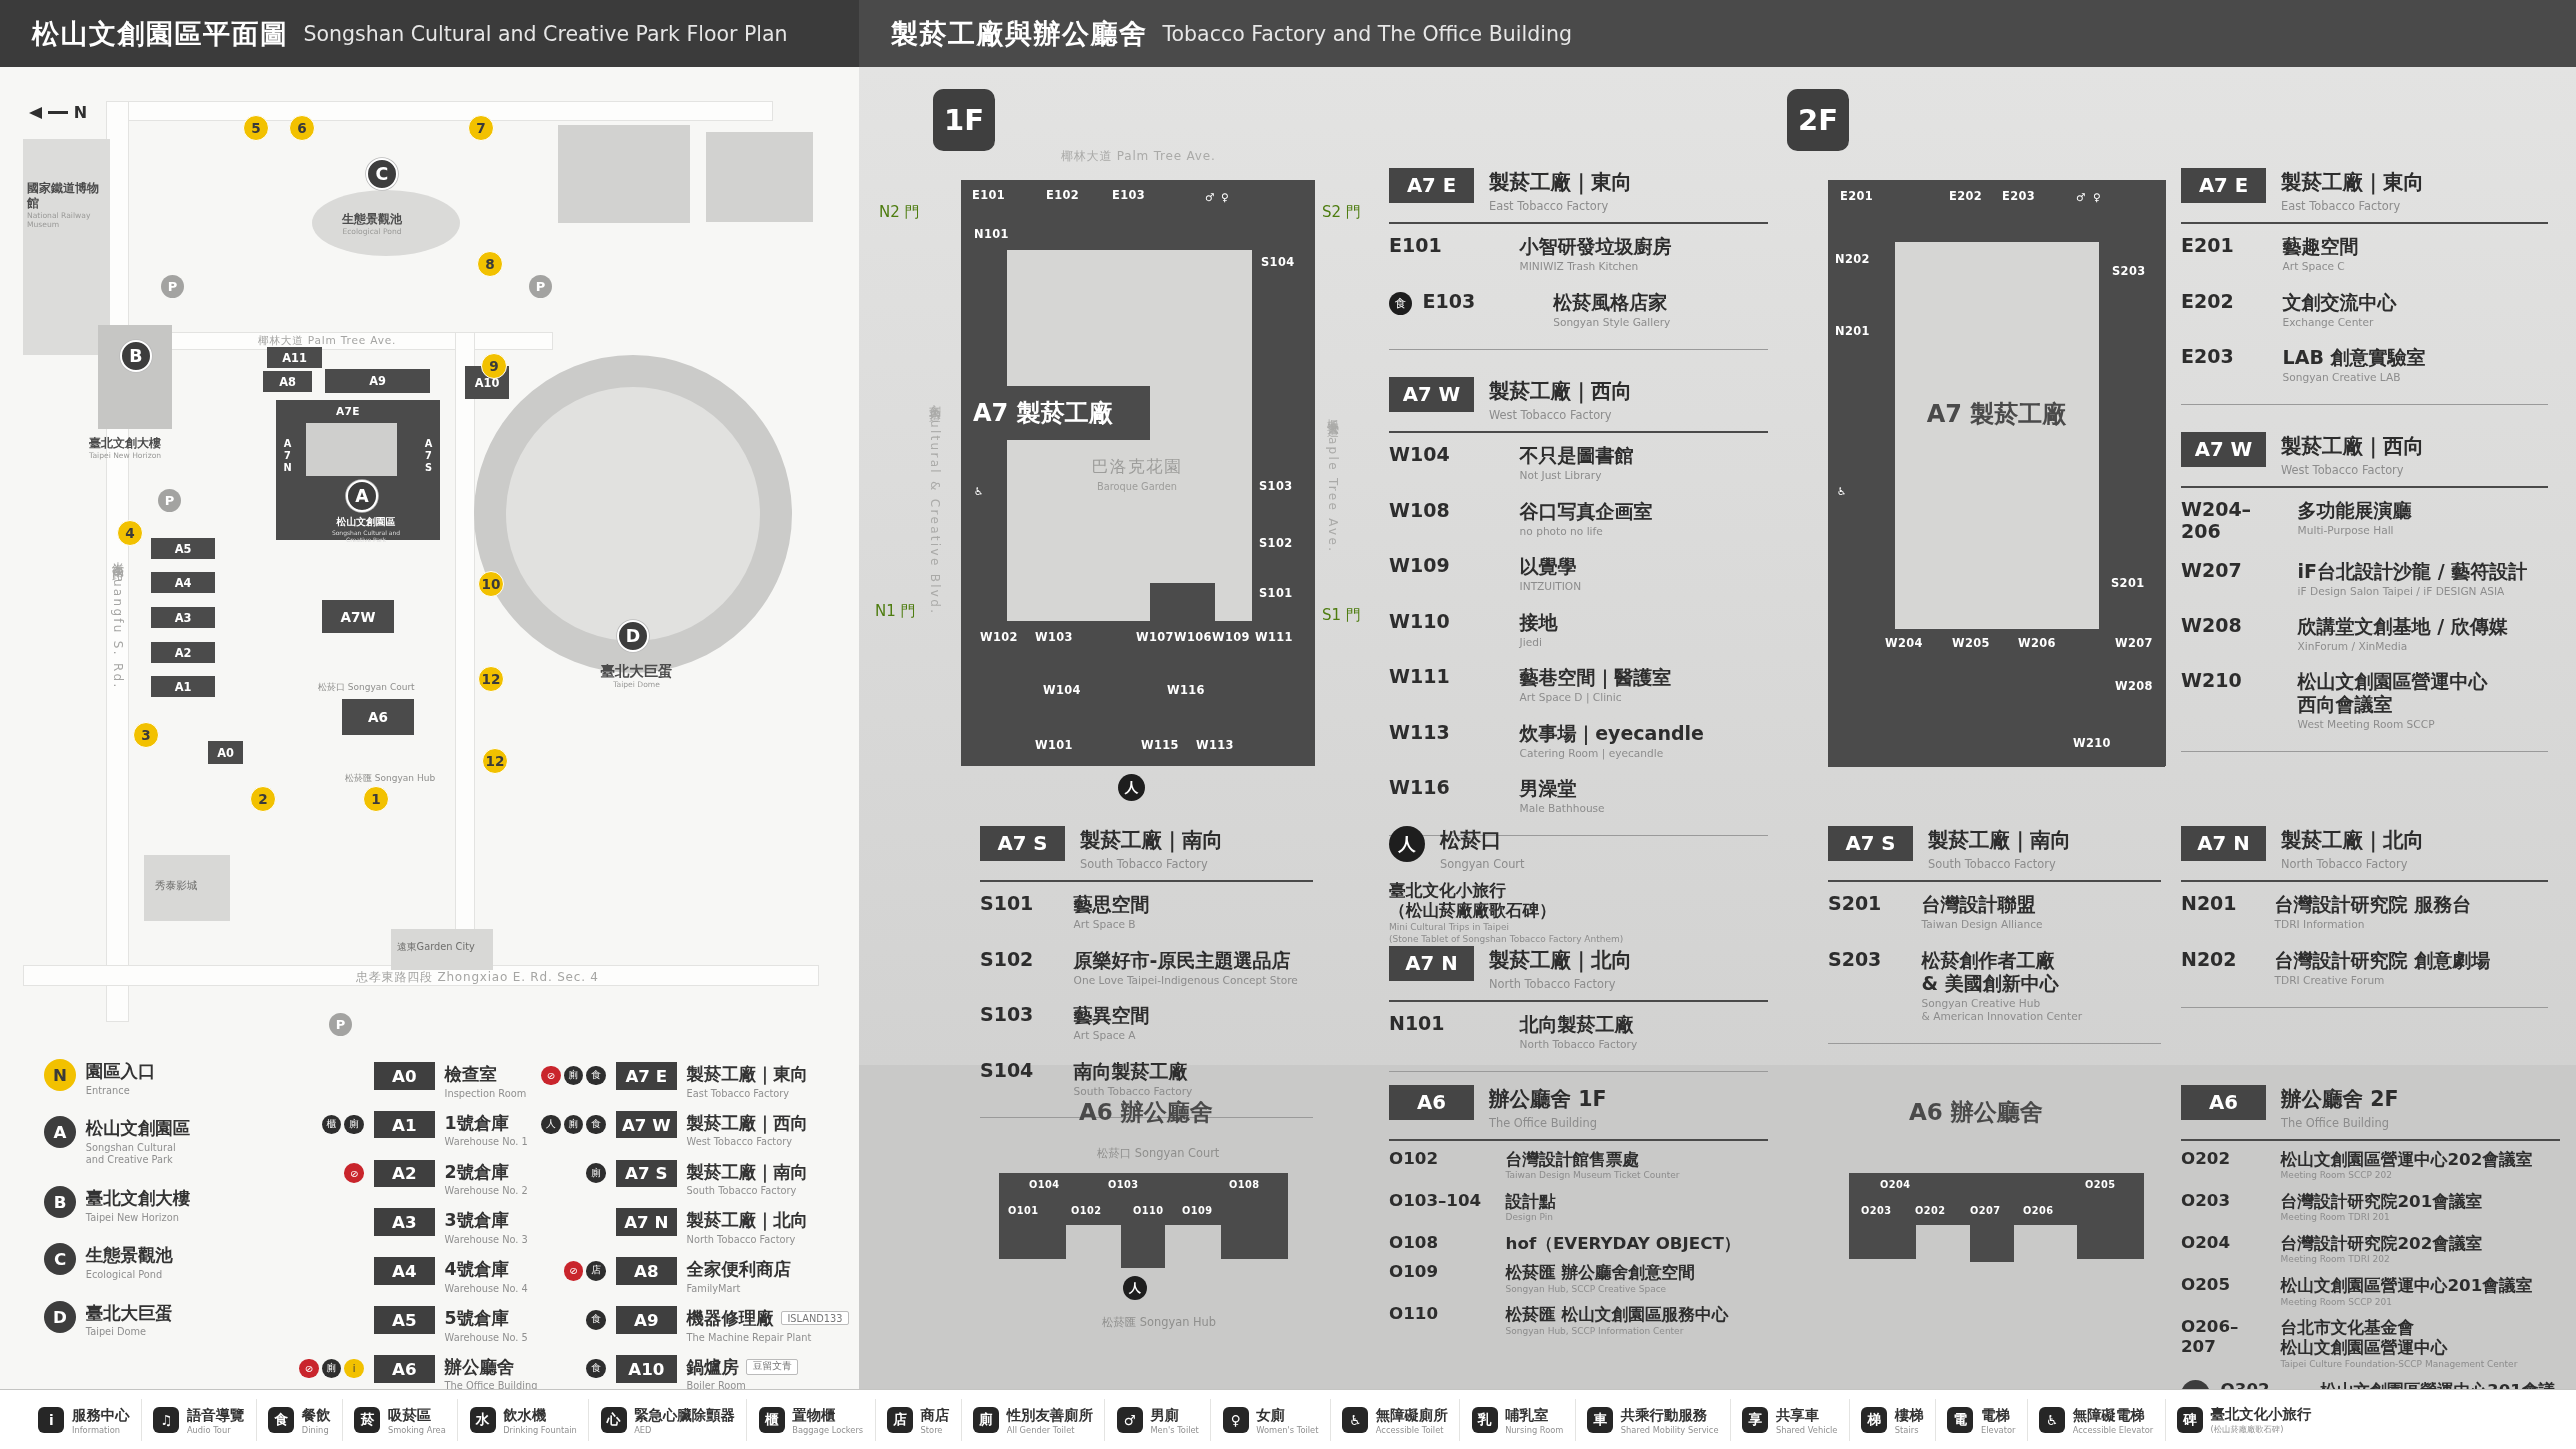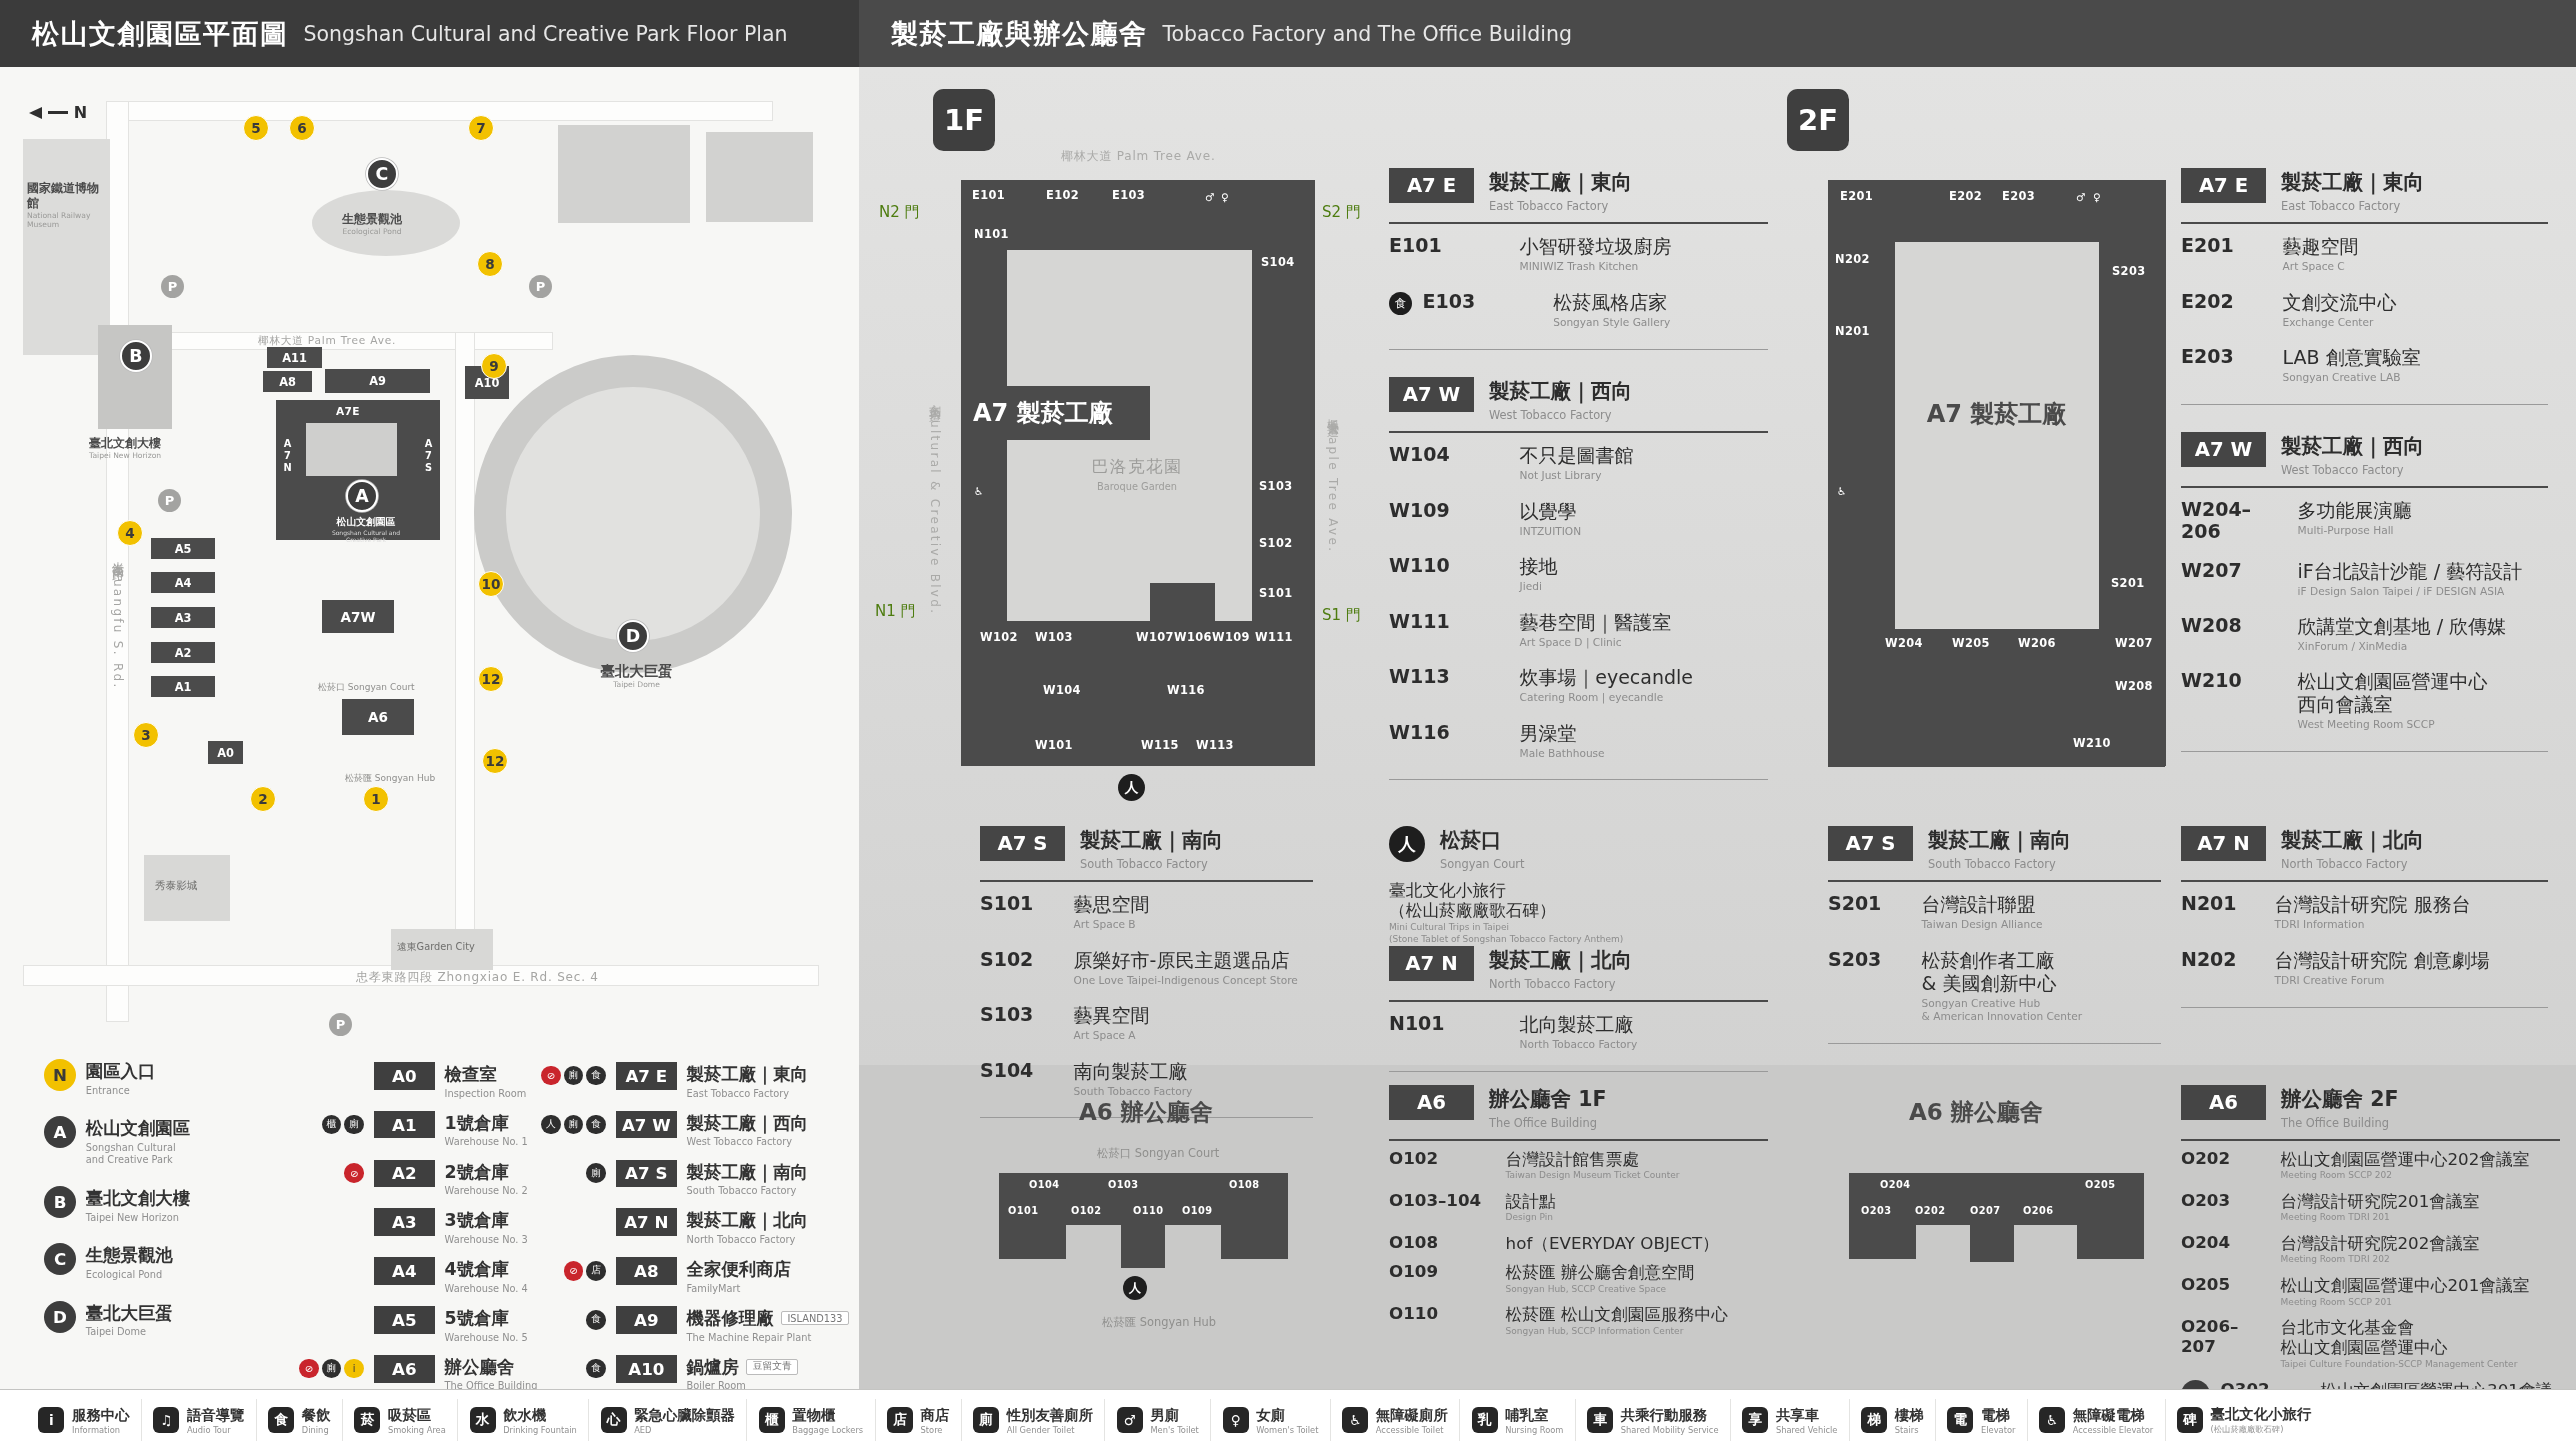--- a/index.html
+++ b/index.html
@@ -62,21 +62,21 @@
   .sec-en{font-size:11.4px;color:#8c8c8c;margin-top:3px}
   .court-ic{width:36px;height:36px;border-radius:50%;background:#1e1e1e;color:#fff;display:flex;align-items:center;justify-content:center;font-size:17.4px;font-weight:bold;flex:0 0 auto}
   .rooms{padding:3px 0 10.6px;border-bottom:1.5px solid #9a9a9a}
   .room-row{display:flex;align-items:flex-start;gap:10.6px;padding:8.3px 0}
   .room-ic{width:23px;height:23px;border-radius:50%;background:#1e1e1e;color:#fff;font-size:11.4px;display:flex;align-items:center;justify-content:center;flex:0 0 auto;margin-top:1.5px}
   .room-ic:empty{display:none}
   .room-prefix{min-width:32px;height:32px;border-radius:50%;background:#3d3d3d;color:#fff;font-size:13.6px;font-weight:bold;display:flex;align-items:center;justify-content:center;flex:0 0 auto}
   .room-prefix:empty{display:none}
   .room-code{width:120px;flex:0 0 auto;font-size:19px;font-weight:bold;color:#2d2d2d;white-space:pre-line;line-height:1.15}
   .room-code:empty{display:none}
-  .room-zh{font-size:19px;font-weight:normal;color:#2d2d2d;white-space:pre-line;line-height:1.2}
+  .room-zh{font-size:19px;font-weight:bold;color:#2d2d2d;white-space:pre-line;line-height:1.2}
   .room-en{font-size:10.6px;color:#8c8c8c;margin-top:2.3px;white-space:pre-line;line-height:1.3}
   .room-en:empty{display:none}
   .sec.compact .room-row{padding:4.5px 0}
   .sec.compact .room-zh{font-size:16.7px}
   .sec.compact .room-code{font-size:16.7px;width:106px}
   .sec.compact .room-en{font-size:9px;margin-top:1.5px}
 
   
   .lg-col{position:absolute;display:flex;flex-direction:column}
   #lg-col-a{gap:19px;width:258px}
@@ -340,20 +340,28 @@
 
         <div class="room-row">
 
           <div class="room-code">W104</div>
           <div>
             <div class="room-zh">不只是圖書館</div>
                <div class="room-en">Not Just Library</div>
           </div>
         </div>
 
+        <div class="room-row">
+
+          <div class="room-code">W108</div>
+          <div>
+            <div class="room-zh">谷口写真企画室</div>
+               <div class="room-en">no photo no life</div>
+          </div>
+        </div>
 
         <div class="room-row">
 
           <div class="room-code">W109</div>
           <div>
             <div class="room-zh">以覺學</div>
                <div class="room-en">INTZUITION</div>
           </div>
         </div>
 

